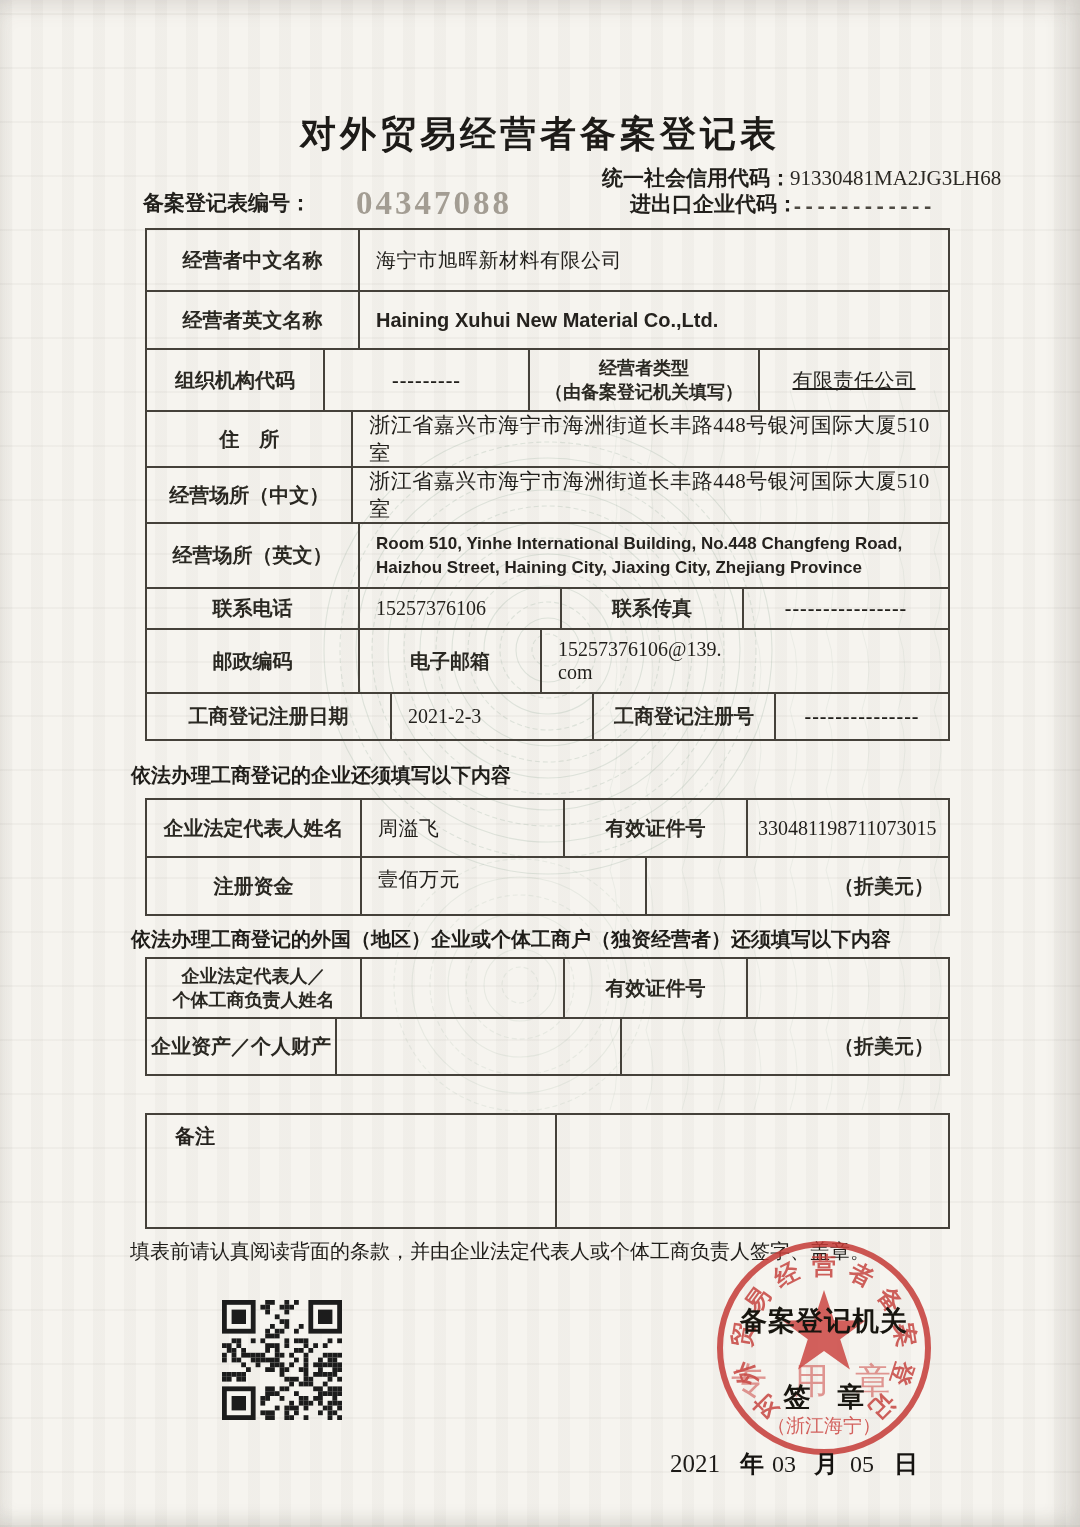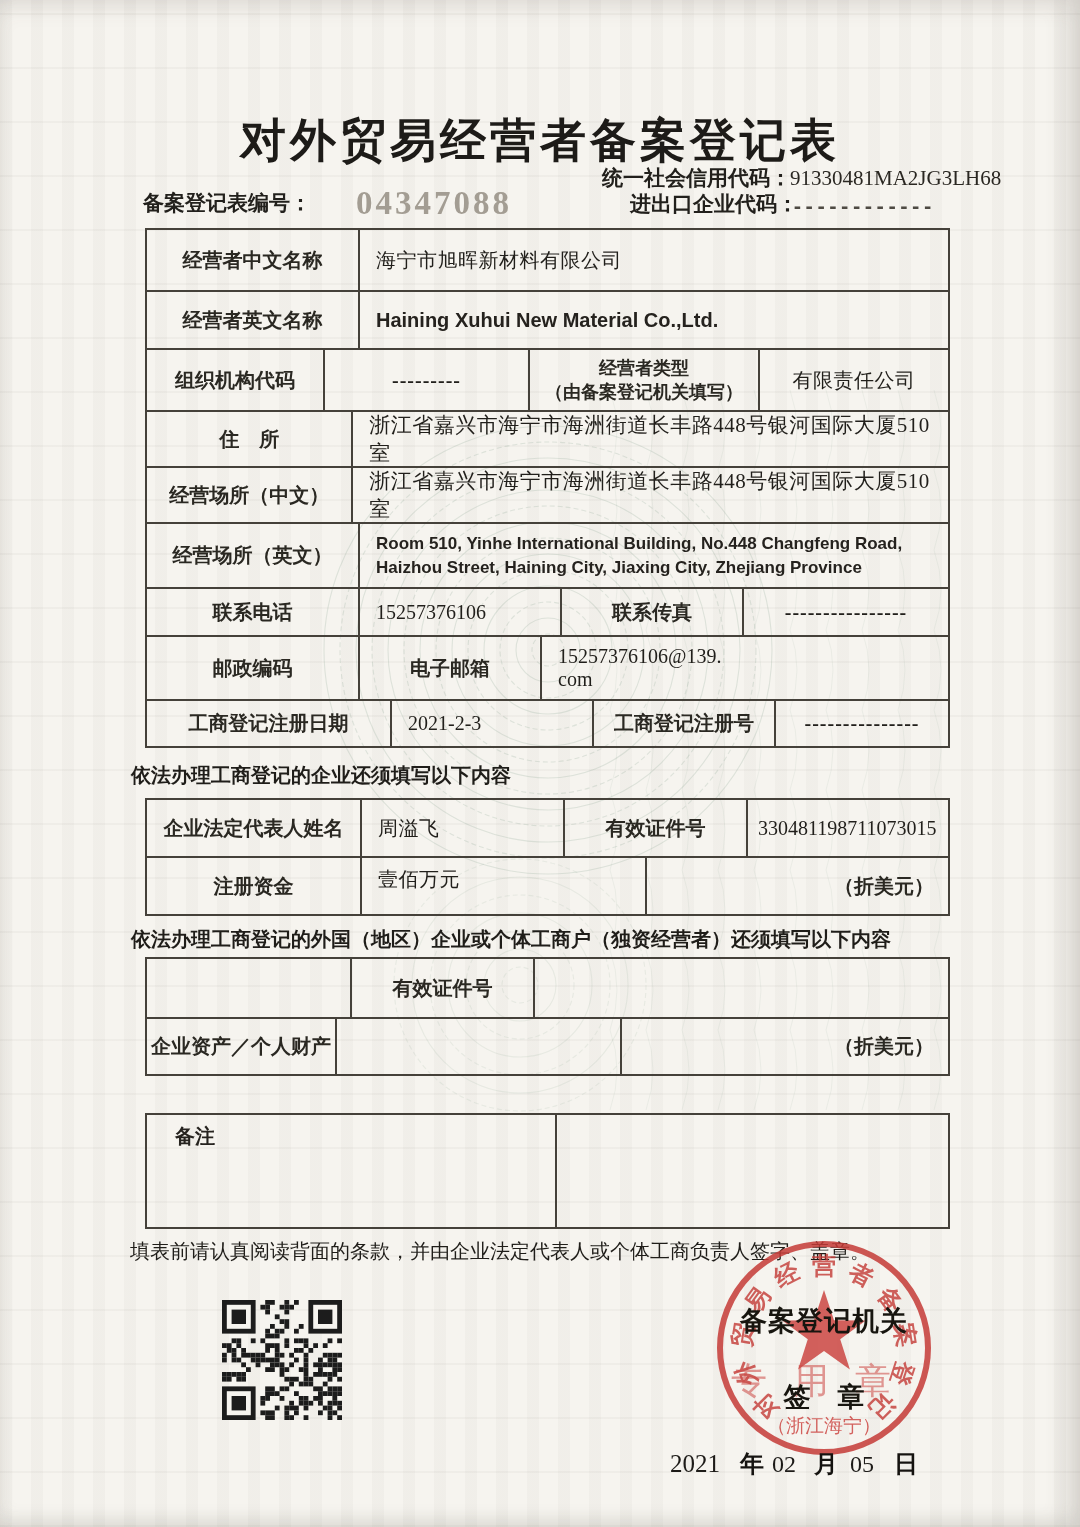--- a/index.html
+++ b/index.html
@@ -17,42 +17,42 @@
     font-family:"Liberation Sans","DejaVu Sans",sans-serif;
     color:var(--ink);
   }
   .sheet::after{
     content:'';position:absolute;inset:0;pointer-events:none;
     box-shadow:inset -16px 0 20px rgba(90,85,75,0.14), inset 0 -10px 16px rgba(90,85,75,0.08), inset 0 14px 18px rgba(90,85,75,0.05);
   }
   .abs{position:absolute;}
   .title{
     top:110px;left:50%;transform:translateX(-50%);
-    font-size:46px;font-weight:bold;letter-spacing:4px;white-space:nowrap;color:#1d1b18;
+    font-size:36px;font-weight:bold;letter-spacing:4px;white-space:nowrap;color:#1d1b18;
   }
   .hdr-lbl{font-size:21px;font-weight:bold;color:#22201c;white-space:nowrap;}
   .hdr-val{font-size:21px;font-family:"Liberation Serif","DejaVu Serif",serif;white-space:nowrap;color:#2a2722;}
   .formno-val{
     font-size:33px;letter-spacing:3px;color:#a39d93;
     font-family:Liberation Serif, serif;font-weight:bold;margin-left:48px;
   }
   .dashline{font-size:18px;font-weight:bold;letter-spacing:1px;color:#4e4a43;white-space:nowrap;font-family:"DejaVu Sans Mono",monospace;}
 
   .tbl{position:absolute;left:145px;width:805px;border:2px solid var(--bc);box-sizing:border-box;background:rgba(255,255,255,0.0);}
   .row{display:flex;box-sizing:border-box;}
   .row + .row{border-top:2px solid var(--bc);}
   .cell{box-sizing:border-box;display:flex;align-items:center;min-width:0;}
   .cell + .cell{border-left:2px solid var(--bc);}
   .lbl{justify-content:center;text-align:center;font-weight:600;font-size:20px;color:#2a2822;padding:0 4px;}
   .lbl.sm{font-size:18px;line-height:1.35;}
   .val{padding:3px 16px;font-size:20px;font-family:"Liberation Serif","DejaVu Serif",serif;color:#211f1b;}
   .val.en{font-family:"Liberation Sans","DejaVu Sans",sans-serif;font-weight:600;font-size:17px;line-height:1.4;color:#25221e;}
   .val.cjk{letter-spacing:0.5px;}
   .pre{white-space:pre-line;}
-  .center{justify-content:center;text-align:left;padding-left:4px;padding-right:4px;}
+  .center{justify-content:center;text-align:left;padding-left:4px;padding-right:4px;text-decoration:underline;}
   .dash{justify-content:center;}
   .usd{justify-content:flex-end;text-align:right;font-weight:600;font-size:20px;padding-right:14px;color:#2a2822;}
   .grow{flex:1 1 auto;}
 
   .sec-head{font-size:20px;font-weight:bold;color:#1f1d19;white-space:nowrap;}
   .note{font-size:20px;font-weight:normal;color:#1f1d19;white-space:nowrap;}
 
   .remarks{position:absolute;left:145px;width:805px;border:2px solid var(--bc);box-sizing:border-box;}
   .remarks .divider{position:absolute;left:408px;top:0;bottom:0;width:0;border-left:2px solid var(--bc);}
   .remarks .rlabel{position:absolute;left:28px;top:8px;font-weight:600;font-size:20px;}
@@ -136,21 +136,21 @@
     </div>
     <div class="row" style="height:56px">
       <div class="cell lbl" style="width:211px">经营场所（中文）</div>
       <div class="cell val cjk grow" style="font-size:21px">浙江省嘉兴市海宁市海洲街道长丰路448号银河国际大厦510室</div>
     </div>
     <div class="row" style="height:65px">
       <div class="cell lbl" style="width:211px">经营场所（英文）</div>
       <div class="cell val en pre grow">Room 510, Yinhe International Building, No.448 Changfeng Road,
 Haizhou Street, Haining City, Jiaxing City, Zhejiang Province</div>
     </div>
-    <div class="row" style="height:48px">
+    <div class="row" style="height:41px">
       <div class="cell lbl" style="width:211px">联系电话</div>
       <div class="cell val" style="width:202px">15257376106</div>
       <div class="cell lbl" style="width:182px">联系传真</div>
       <div class="cell val dash dashline grow">----------------</div>
     </div>
     <div class="row" style="height:64px">
       <div class="cell lbl" style="width:211px">邮政编码</div>
       <div class="cell lbl" style="width:182px">电子邮箱</div>
       <div class="cell val pre grow">15257376106@139.
 com</div>
@@ -174,20 +174,22 @@
     <div class="row" style="height:58px">
       <div class="cell lbl" style="width:213px">注册资金</div>
       <div class="cell val cjk" style="width:285px;align-items:flex-start;padding-top:8px;">壹佰万元</div>
       <div class="cell usd grow">（折美元）</div>
     </div>
   </div>
 
   <div class="abs sec-head" style="left:131px;top:926px;">依法办理工商登记的外国（地区）企业或个体工商户（独资经营者）还须填写以下内容</div>
   <div class="tbl" style="top:957px;">
     <div class="row" style="height:58px">
+      <div class="cell lbl sm pre" style="width:213px">企业法定代表人／
+个体工商负责人姓名</div>
       <div class="cell val" style="width:203px"></div>
       <div class="cell lbl" style="width:183px">有效证件号</div>
       <div class="cell val grow"></div>
     </div>
     <div class="row" style="height:57px">
       <div class="cell lbl" style="width:188px">企业资产／个人财产</div>
       <div class="cell val" style="width:285px"></div>
       <div class="cell usd grow">（折美元）</div>
     </div>
   </div>
@@ -419,19 +421,19 @@
     <polygon points="0,-44 10,-13.8 41.8,-13.6 16.2,5.3 25.9,35.6 0,17 -25.9,35.6 -16.2,5.3 -41.8,-13.6 -10,-13.8" transform="translate(118,106)" fill="#c9403c" opacity="0.82"></polygon>
     <text x="118" y="102" font-size="27" font-weight="bold" fill="#17150f" text-anchor="middle" letter-spacing="1">备案登记机关</text>
     <text x="118" y="165" font-size="36" fill="#cd4945" opacity="0.55" text-anchor="middle" letter-spacing="26">专用章</text>
     <text x="118" y="178" font-size="27" font-weight="bold" fill="#17150f" text-anchor="middle">签　章</text>
     <text x="118" y="204" font-size="19" fill="#cd4945" opacity="0.85" text-anchor="middle">（浙江海宁）</text>
   </svg>
 
   <div class="abs date-row" style="left:670px;top:1448px;">
     <span class="date-num">2021</span>
     <span class="date-cjk" style="margin-left:20px">年</span>
-    <span class="date-num" style="margin-left:8px;font-size:24px">02</span>
+    <span class="date-num" style="margin-left:8px;font-size:24px">03</span>
     <span class="date-cjk" style="margin-left:18px">月</span>
     <span class="date-num" style="margin-left:12px;font-size:24px">05</span>
     <span class="date-cjk" style="margin-left:20px">日</span>
   </div>
 
 </div>
 
 </body></html>

